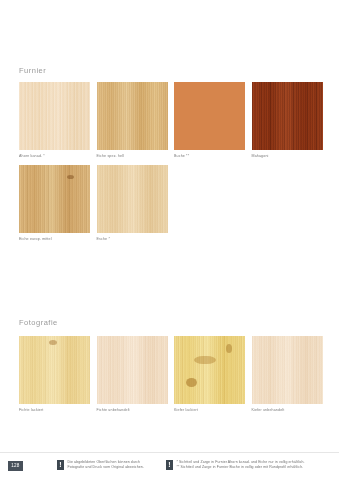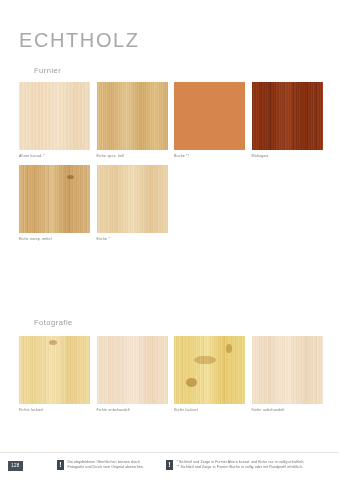--- a/index.html
+++ b/index.html
@@ -31,21 +31,21 @@
     letter-spacing: 1.6px;
     font-weight: 400;
     color: #a8a8a8;
     line-height: 1;
     white-space: nowrap;
   }
 
   
   .section-heading {
     position: absolute;
-    left: 34px;
+    left: 19px;
     font-size: 7.5px;
     letter-spacing: 0.5px;
     color: #9a9a9a;
     white-space: nowrap;
   }
   .section-heading.furnier  { top: 66px; }
   .section-heading.massiv   { top: 318px; }
 
   
   .swatch-row {
@@ -236,21 +236,20 @@
     color: #6e6e6e;
     letter-spacing: 0.1px;
   }
   .note-body span { display: block; white-space: nowrap; }
 </style>
 </head>
 <body>
 
 <div class="page">
 
-  <div class="page-title">ECHTHOLZ</div>
 
   <div class="section-heading furnier">Furnier</div>
 
   <div class="swatch-row row-furnier-1">
 
     <div class="swatch-cell">
       <span class="swatch w-ahorn"></span>
       <span class="swatch-label">Ahorn kanad. *</span>
     </div>
 

